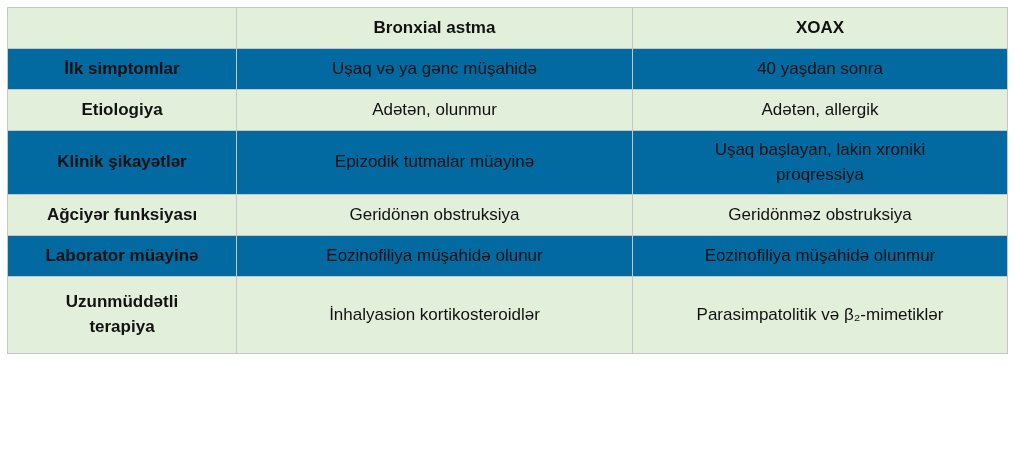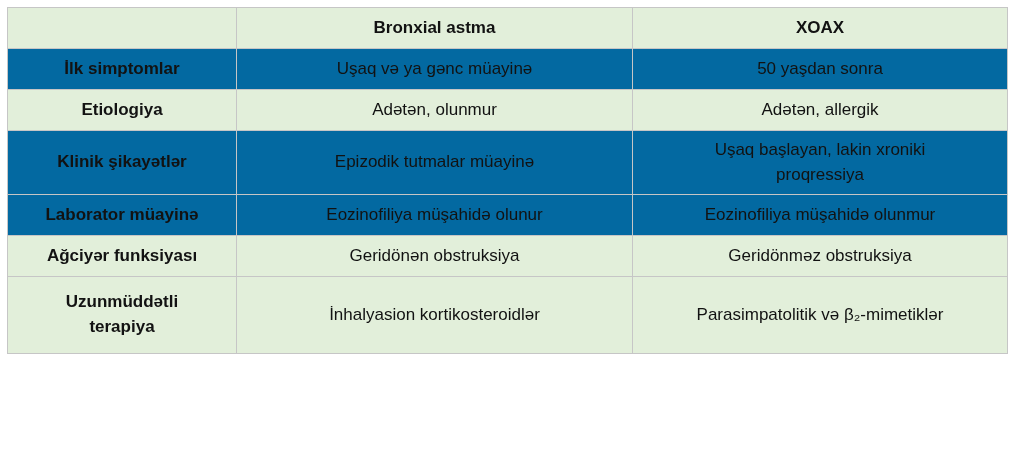--- a/index.html
+++ b/index.html
@@ -53,43 +53,43 @@
       <col style="width:375px">
     </colgroup>
     <tbody>
       <tr class="h58">
         <td class="green bold"></td>
         <td class="green bold">Bronxial astma</td>
         <td class="green bold">XOAX</td>
       </tr>
       <tr class="h58">
         <td class="white bold">İlk simptomlar</td>
-        <td class="white">Uşaq və ya gənc müayinə</td>
-        <td class="white">50 yaşdan sonra</td>
+        <td class="white">Uşaq və ya gənc müşahidə</td>
+        <td class="white">40 yaşdan sonra</td>
       </tr>
       <tr class="h58">
         <td class="green bold">Etiologiya</td>
         <td class="green">Adətən, olunmur</td>
         <td class="green">Adətən, allergik</td>
       </tr>
       <tr class="h85">
         <td class="white bold">Klinik şikayətlər</td>
         <td class="white">Epizodik tutmalar müayinə</td>
         <td class="white">Uşaq başlayan, lakin xroniki
 proqressiya</td>
       </tr>
       <tr class="h58">
+        <td class="green bold">Ağciyər funksiyası</td>
+        <td class="green">Geridönən obstruksiya</td>
+        <td class="green">Geridönməz obstruksiya</td>
+      </tr>
+      <tr class="h58">
         <td class="white bold">Laborator müayinə</td>
         <td class="white">Eozinofiliya müşahidə olunur</td>
         <td class="white">Eozinofiliya müşahidə olunmur</td>
-      </tr>
-      <tr class="h58">
-        <td class="green bold">Ağciyər funksiyası</td>
-        <td class="green">Geridönən obstruksiya</td>
-        <td class="green">Geridönməz obstruksiya</td>
       </tr>
       <tr class="h87">
         <td class="green bold">Uzunmüddətli
 terapiya</td>
         <td class="green">İnhalyasion kortikosteroidlər</td>
         <td class="green">Parasimpatolitik və β₂-mimetiklər</td>
       </tr>
     </tbody>
   </table>
 </div>

